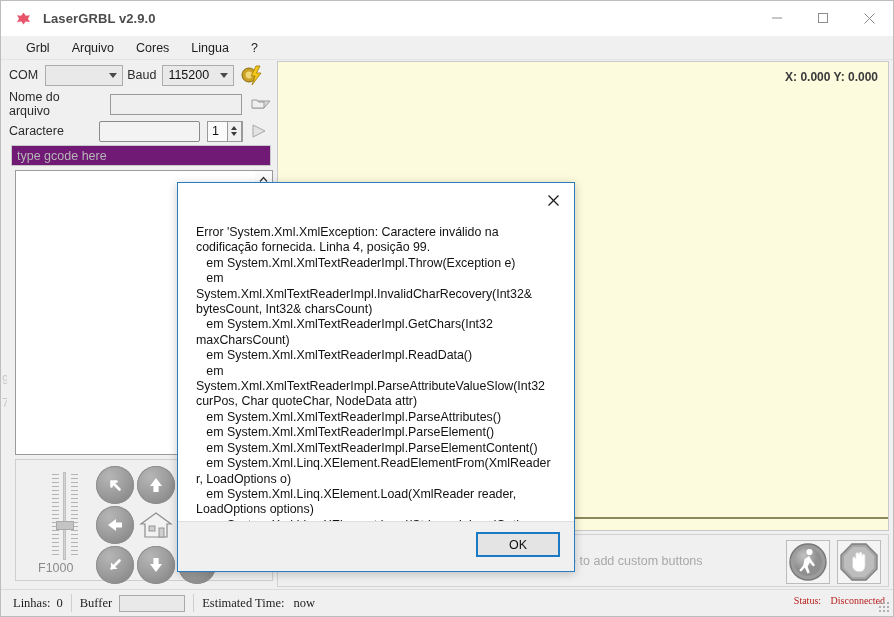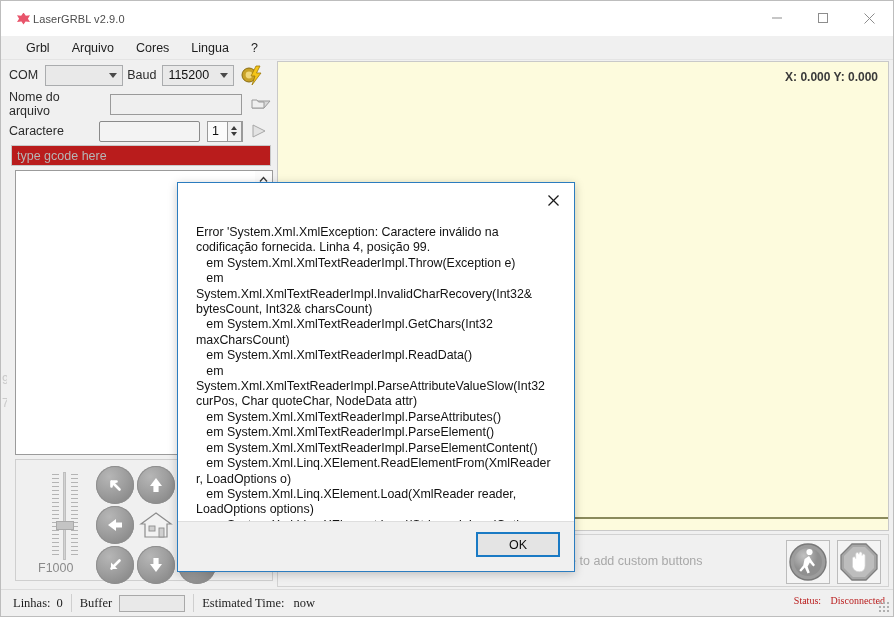--- a/index.html
+++ b/index.html
@@ -30,23 +30,24 @@
     margin-left: 14px; width: 18px; height: 18px;
     position: relative;
   }
   #app-icon .leafshape {
     position: absolute; left: 2px; top: 3px;
     width: 13px; height: 12px;
     background: #e8556b;
     clip-path: polygon(50% 0%, 68% 28%, 100% 22%, 84% 52%, 100% 80%, 66% 76%, 50% 100%, 34% 76%, 0% 80%, 16% 52%, 0% 22%, 32% 28%);
   }
   #title-text {
-    margin-left: 0;
-    font-size: 11px; color: #4c4c4c;
+    margin-left: 10px;
+    font-size: 13px; color: #4c4c4c;
     letter-spacing: .1px;
+    font-weight: bold;
   }
   .wbtn {
     width: 46px; height: 34px;
     display: flex; align-items: center; justify-content: center;
     color: #6a6a6a;
   }
   #wbtns { position: absolute; right: 1px; top: 0; display: flex; }
   .wglyph { display: block; }
 
   
@@ -140,21 +141,21 @@
     width: 0; height: 0;
     border-left: 3px solid transparent; border-right: 3px solid transparent;
     border-top: 4px solid #3a3a3a;
   }
   #play-btn { margin-left: 6px; width: 20px; height: 18px; position: relative; }
 
   
   #gcode-input {
     position: absolute; left: 4px; top: 84px;
     width: 260px; height: 21px;
-    border: 1px solid #c8c8c8; background: #b91c1c;
+    border: 1px solid #c8c8c8; background: #701a75;
     font-size: 12.5px; color: #b6b6b6;
     display: flex; align-items: center; padding-left: 5px;
   }
 
   
   #gcode-list {
     position: absolute; left: 8px; top: 109px;
     width: 258px; height: 285px;
     background: #ffffff;
     border: 1px solid #9b9b9b;

